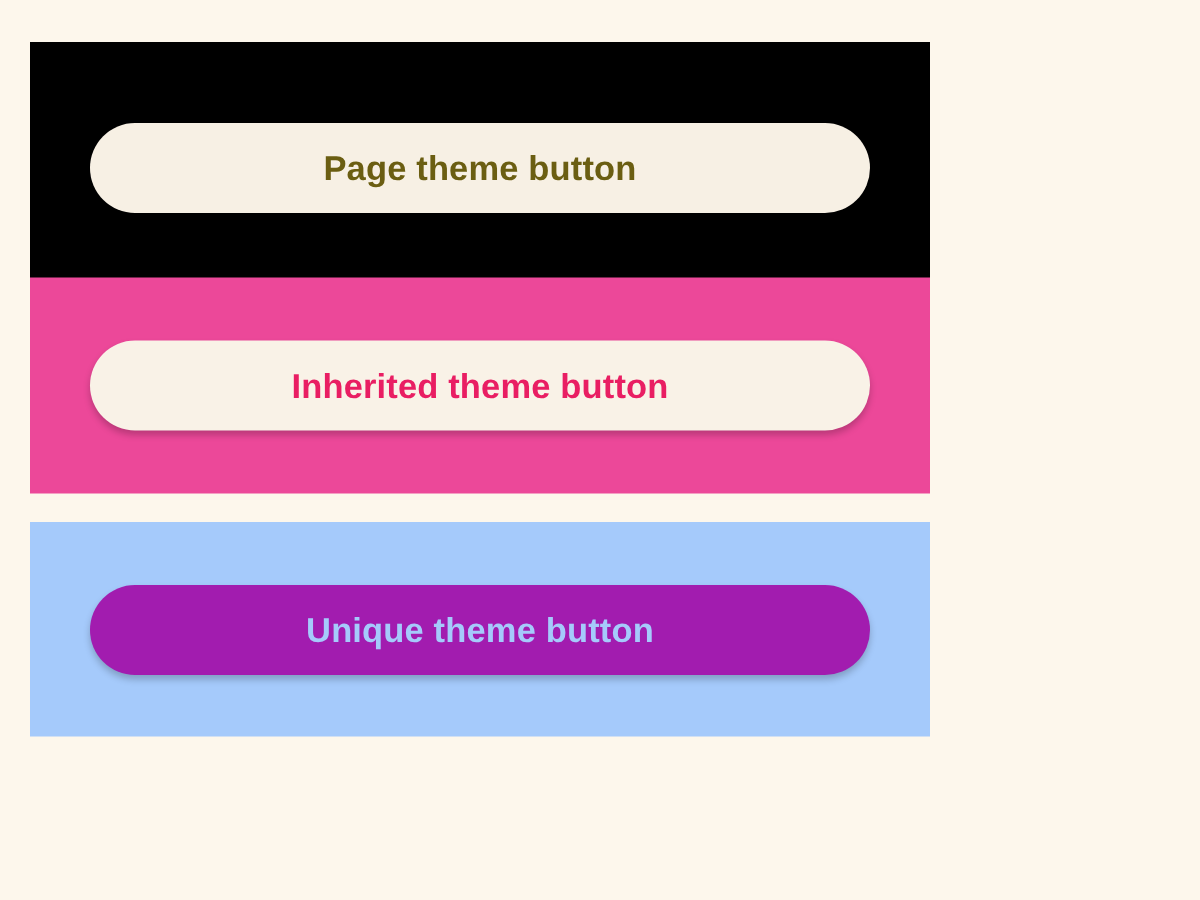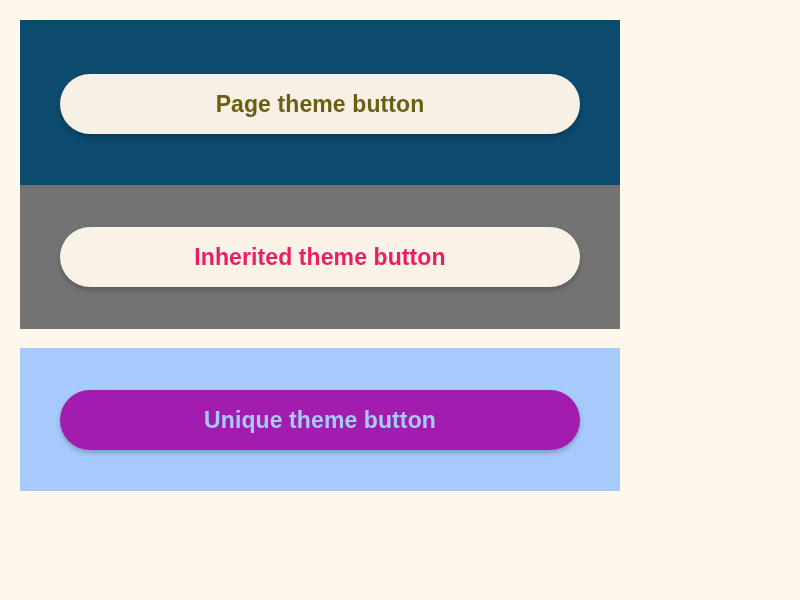--- a/index.html
+++ b/index.html
@@ -26,29 +26,29 @@
     position: absolute;
     left: 20px;
     width: 600px;
     box-sizing: border-box;
     display: flex;
     align-items: center;
     justify-content: center;
   }
 
   #panel-page {
-    top: 20px;
+    top: 28px;
     height: 168px;
-    background: #0c4a6e;
+    background: #000000;
   }
 
   #panel-inherited {
     top: 185px;
     height: 144px;
-    background: #737373;
+    background: #ec4899;
   }
 
   #panel-unique {
     top: 348px;
     height: 143px;
     background: #a5cafb;
   }
 
   .theme-button {
     width: 520px;

